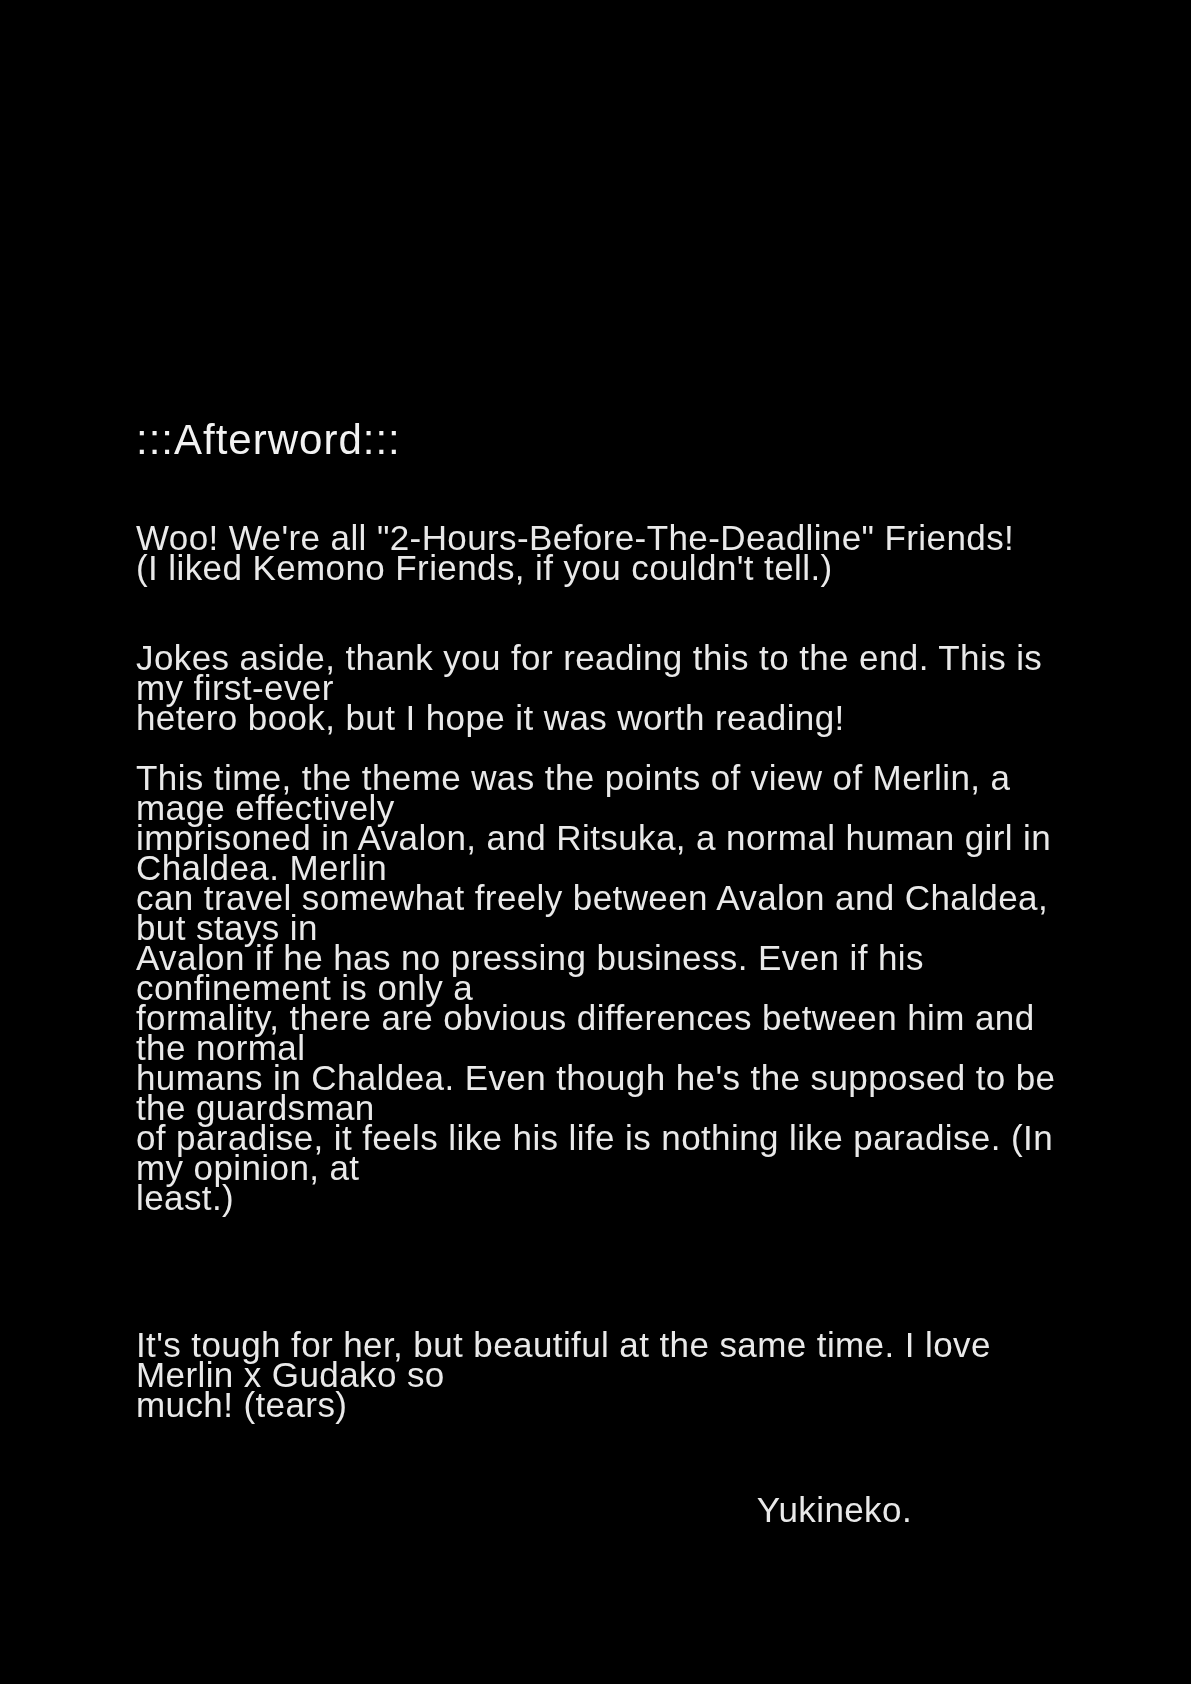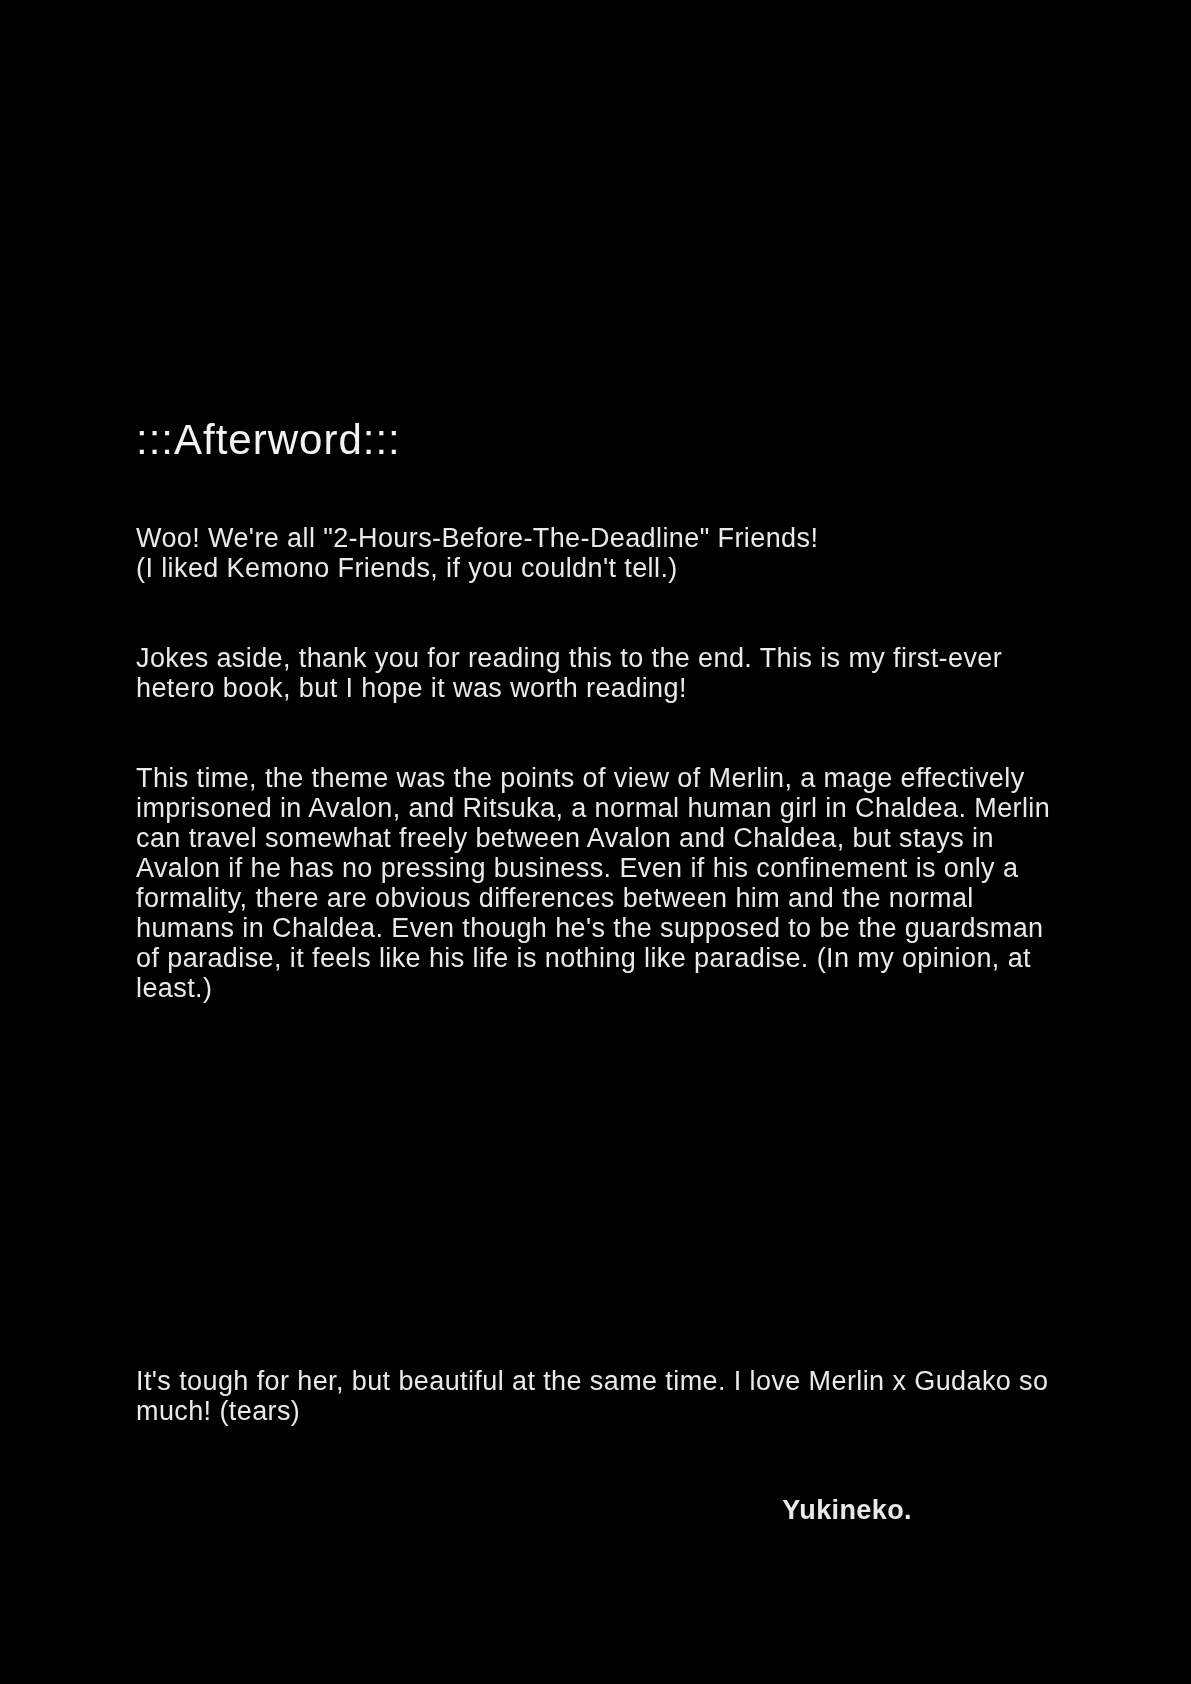--- a/index.html
+++ b/index.html
@@ -25,39 +25,38 @@
     font-weight: 300;
     letter-spacing: 1px;
     line-height: 48px;
     white-space: pre;
   }
   .para, .signoff, .signature {
     position: absolute;
     left: 136px;
     margin: 0;
     color: #e9e9e9;
-    font-size: 27px;
+    font-size: 35px;
     font-weight: 300;
     letter-spacing: 0.4px;
     line-height: 30px;
     white-space: pre-line;
   }
   .p0 { top: 523px; }
   .p1 { top: 643px; }
   .p2 { top: 763px; }
   .p3 { top: 1063px; }
   .p4 { top: 1182px; }
-  .p5 { top: 1330px; margin-top: 36px; }
+  .p5 { top: 1330px; }
   .signoff { top: 1445px; }
   .signature {
     top: 1495px;
     left: auto;
     right: 149px;
     text-align: right;
-    font-weight: bold;
   }
 </style>
 </head>
 <body>
 
 <div class="page">
   <h1 class="title">:::Afterword:::</h1>
 
   <p class="para p0">Woo! We're all "2-Hours-Before-The-Deadline" Friends!
 (I liked Kemono Friends, if you couldn't tell.)</p>

